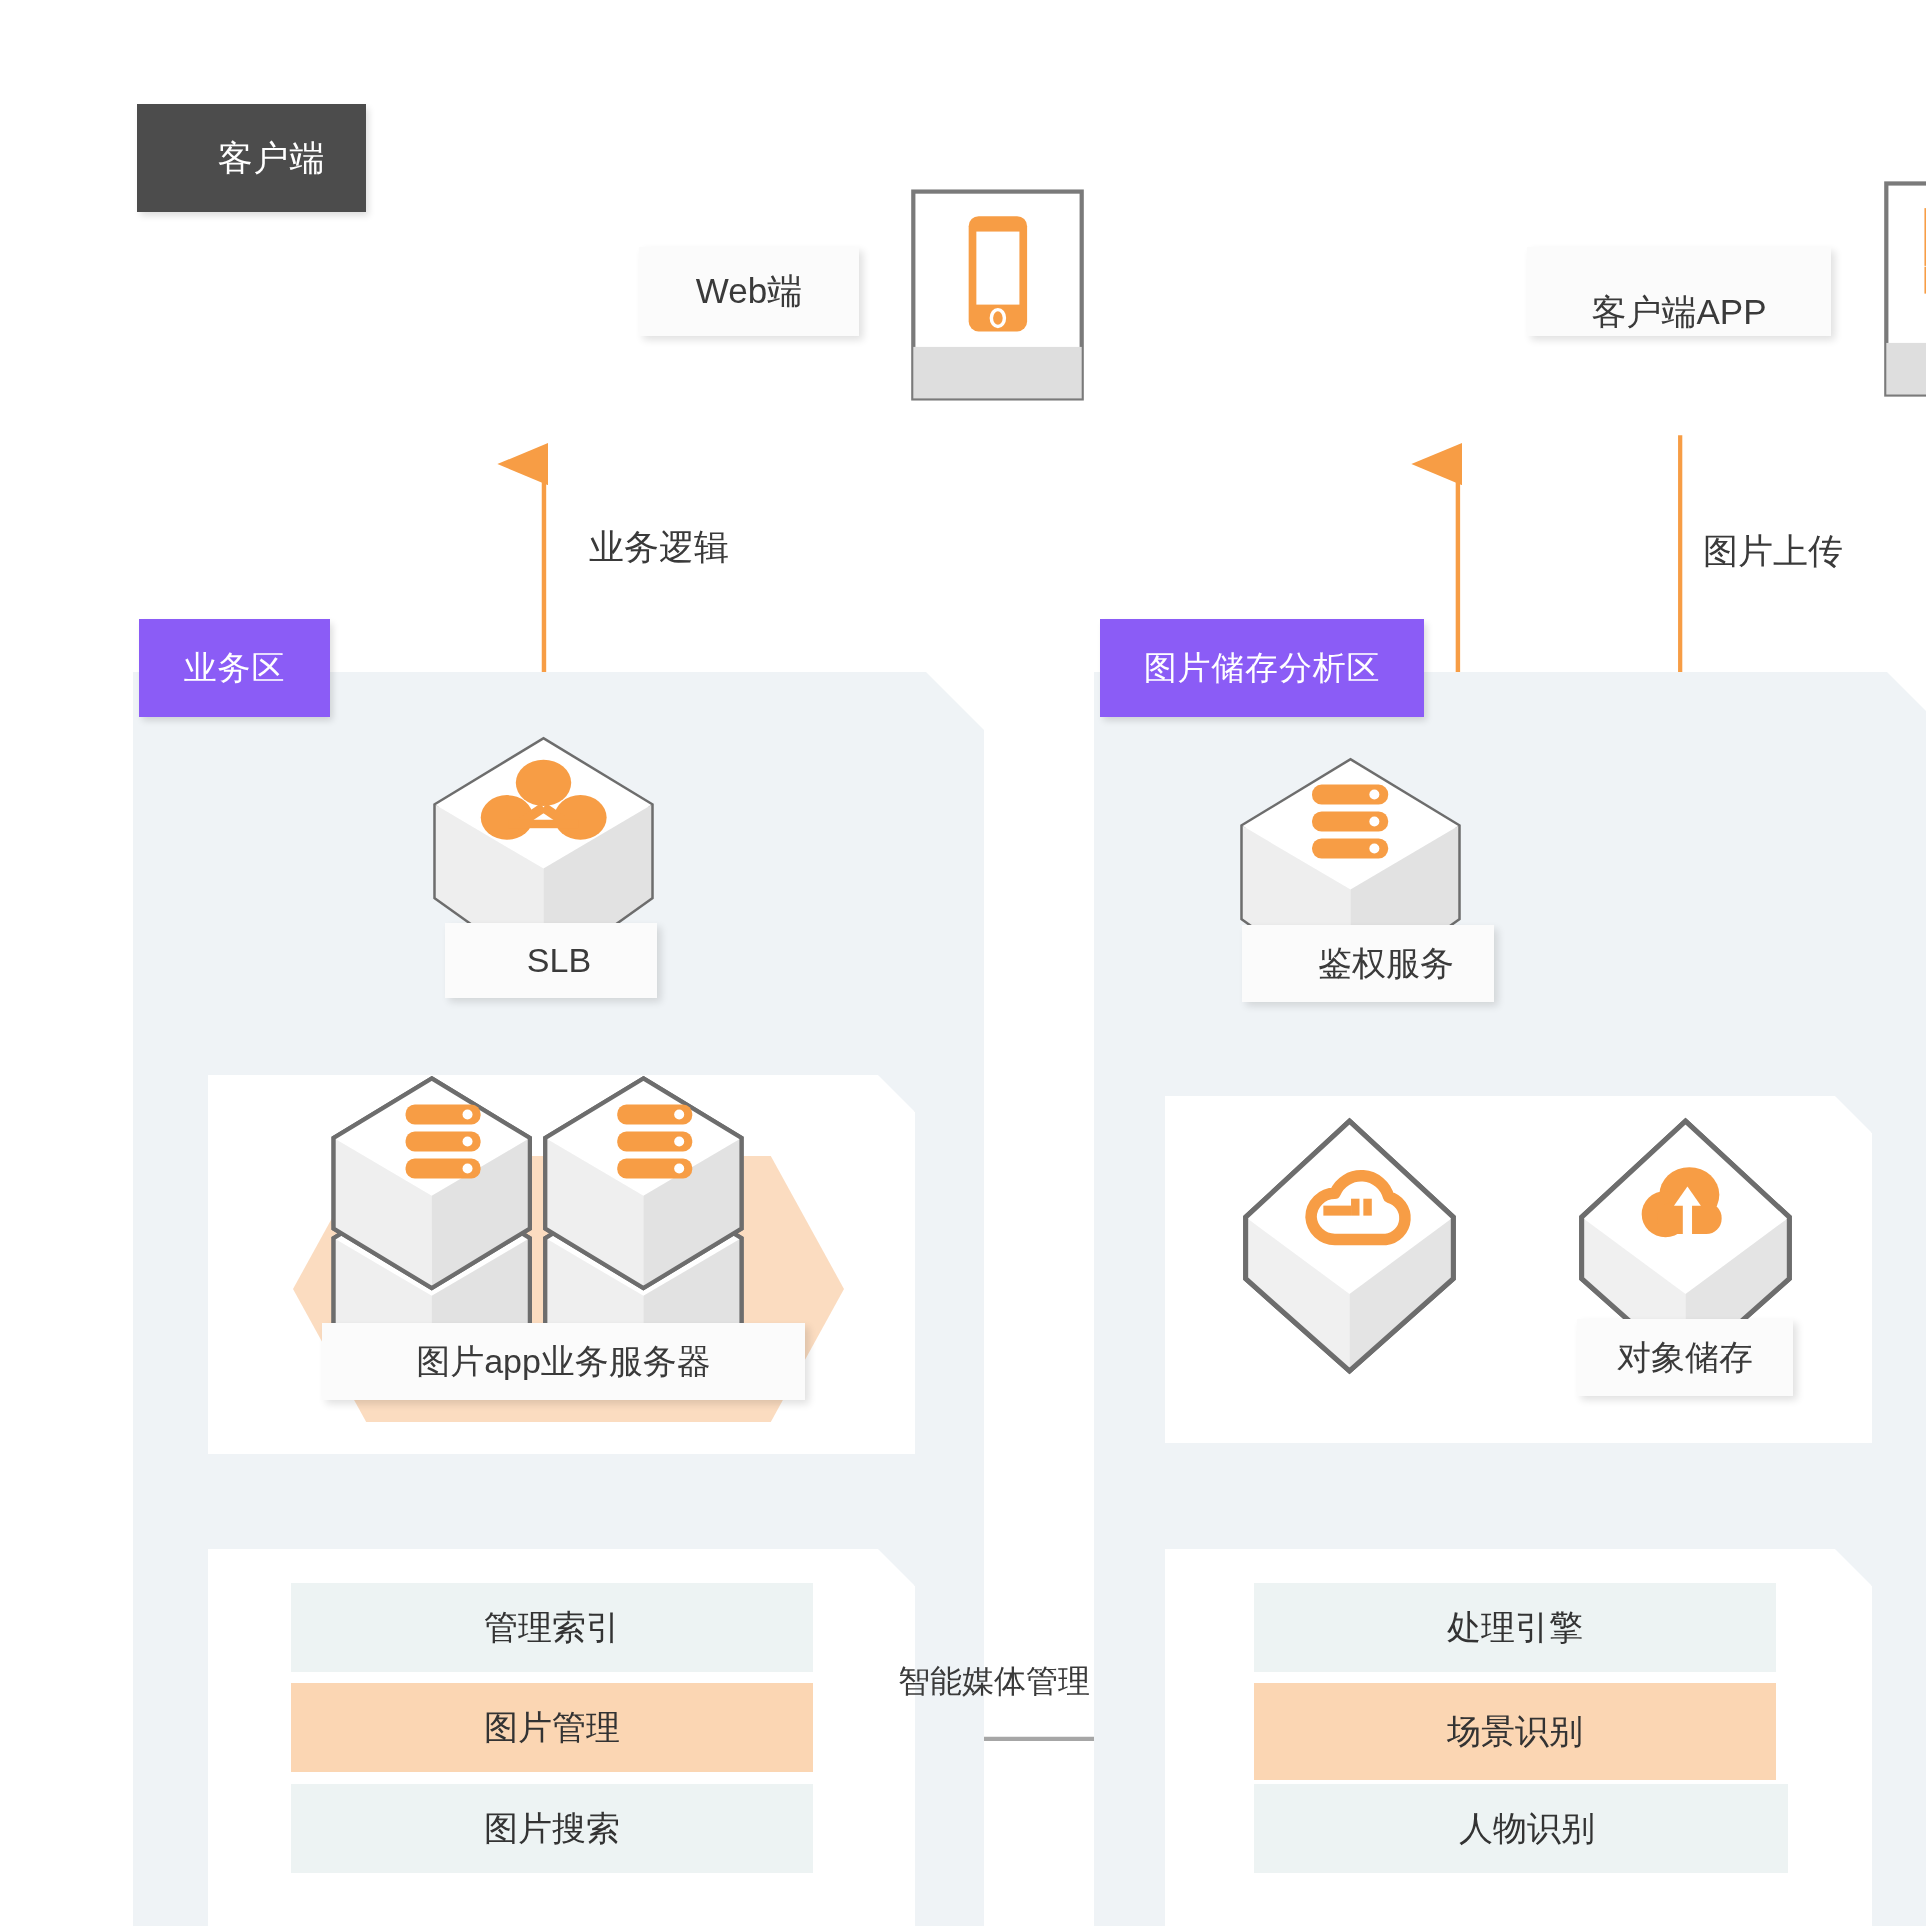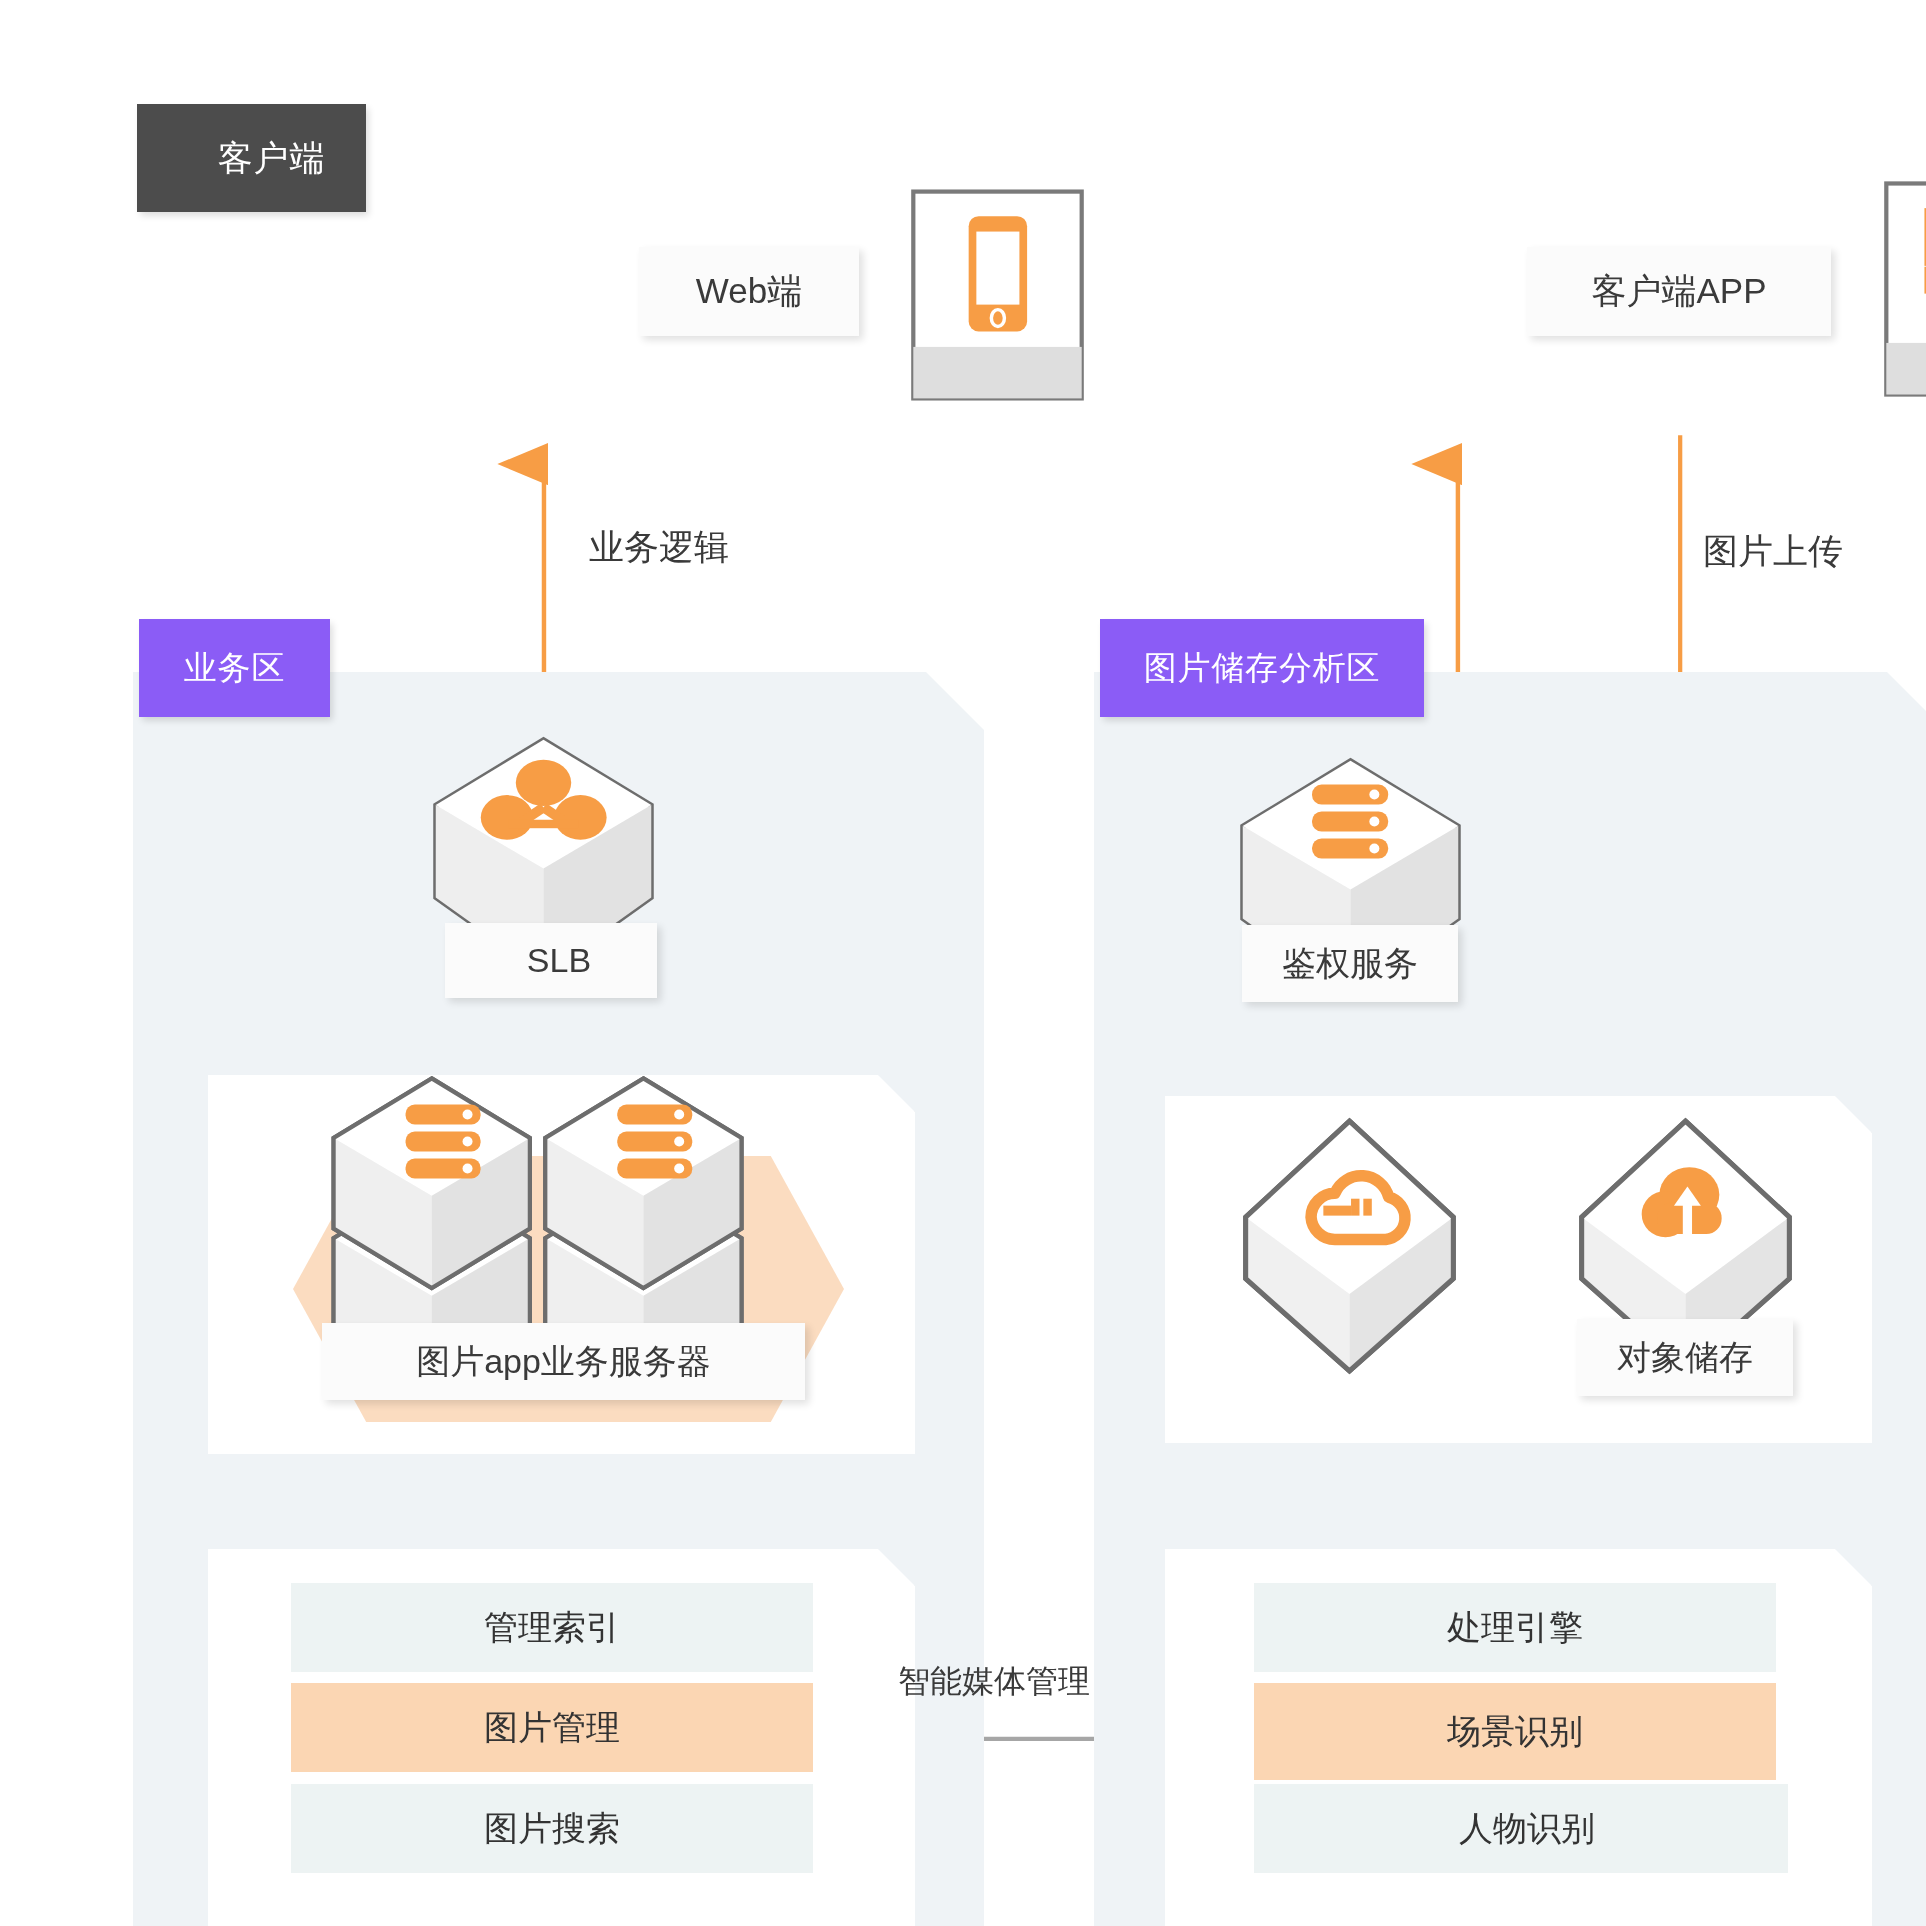--- a/index.html
+++ b/index.html
@@ -176,21 +176,21 @@
   <div class="iconwrap" style="left:911px; top:189px; width:173px; height:212px;">
     <svg viewBox="0 0 450 550" width="173" height="212">
       <rect x="6" y="6" width="438" height="538" fill="#ffffff" stroke="#7a7a7a" stroke-width="11"></rect>
       <rect x="6" y="410" width="438" height="134" fill="#dedede"></rect>
       <rect x="150" y="70" width="152" height="300" rx="26" fill="#f79d45"></rect>
       <rect x="170" y="110" width="112" height="190" fill="#ffffff"></rect>
       <ellipse cx="226" cy="335" rx="17" ry="22" fill="none" stroke="#ffffff" stroke-width="9"></ellipse>
     </svg>
   </div>
 
-  <div class="chip" style="left:1527px; top:247px; width:304px; height:89px; font-size:35px;">
+  <div class="chip" style="left:1527px; top:247px; width:304px; height:89px; font-size:35px;align-items:flex-end;">
     <span>客户端APP</span>
   </div>
   <div class="iconwrap" style="left:1884px; top:181px; width:181px; height:216px;">
     <svg viewBox="0 0 470 560" width="181" height="216">
       <rect x="6" y="6" width="458" height="548" fill="#ffffff" stroke="#7a7a7a" stroke-width="11"></rect>
       <rect x="6" y="420" width="458" height="134" fill="#dedede"></rect>
       <rect x="105" y="70" width="262" height="150" fill="#f79d45"></rect>
       <rect x="133" y="98" width="206" height="150" fill="#ffffff"></rect>
       <rect x="105" y="222" width="262" height="70" fill="#f79d45"></rect>
       <rect x="190" y="292" width="90" height="40" fill="#f79d45"></rect>
@@ -302,21 +302,21 @@
       <g fill="#f79d45">
         <rect x="200" y="82" width="198" height="52" rx="25"></rect>
           <circle cx="362" cy="108" r="13" fill="#fff"></circle>
         <rect x="200" y="152" width="198" height="52" rx="25"></rect>
           <circle cx="362" cy="178" r="13" fill="#fff"></circle>
         <rect x="200" y="222" width="198" height="52" rx="25"></rect>
           <circle cx="362" cy="248" r="13" fill="#fff"></circle>
       </g>
     </svg>
   </div>
-  <div class="chip" style="left:1242px; top:925px; width:216px; height:77px; font-size:34px;">
+  <div class="chip" style="left:1242px; top:925px; width:216px; height:77px; font-size:34px;padding-left:36px;">
     <span>鉴权服务</span>
   </div>
 
   <div class="card clipped" style="left:1165px; top:1096px; width:707px; height:347px;"></div>
 
   <div class="iconwrap" style="left:1238px; top:1113px; width:223px; height:266px;">
     <svg viewBox="0 0 580 690" width="223" height="266">
       <polygon points="290,20 560,270 560,430 290,670 20,430 20,270" fill="#fdfdfd" stroke="#6d6d6d" stroke-width="13"></polygon>
       <polygon points="290,20 560,270 290,470 20,270" fill="#ffffff" stroke="none"></polygon>
       <polygon points="20,270 290,470 290,670 20,430" fill="#f0f0f0" stroke="none"></polygon>

